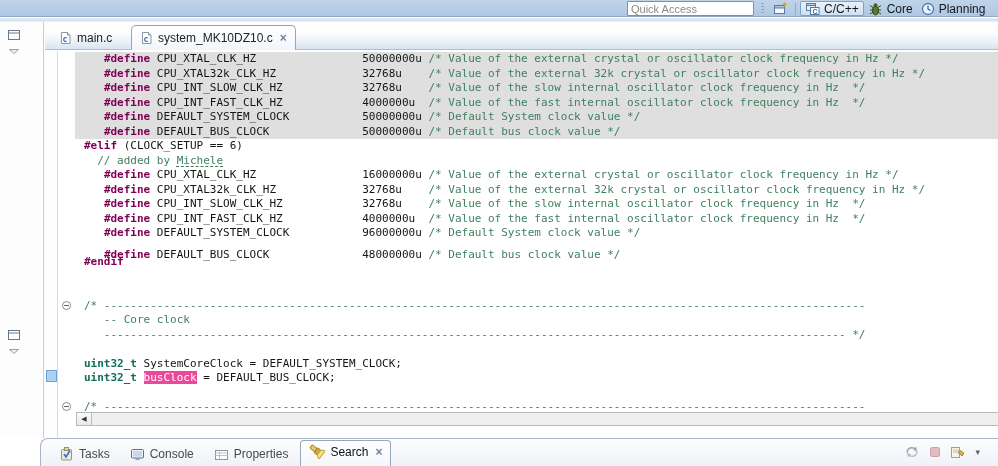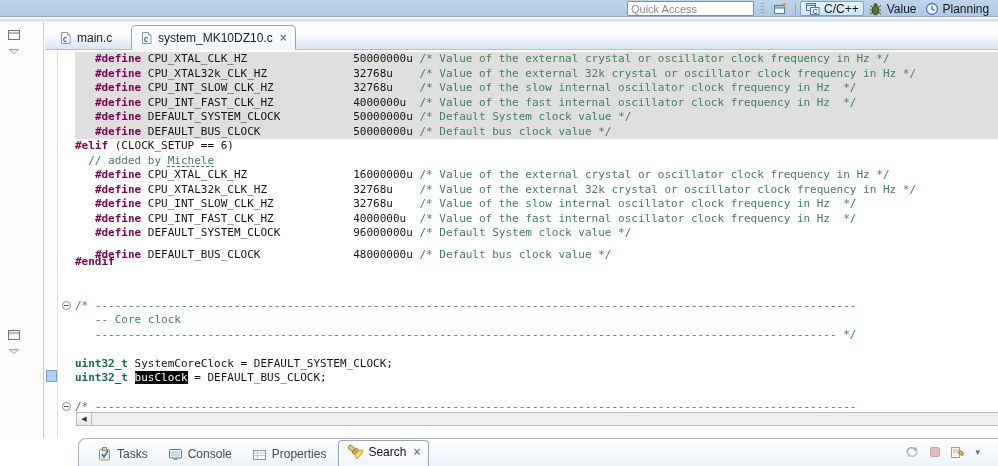--- a/index.html
+++ b/index.html
@@ -88,48 +88,47 @@
     border-radius:50%; background:#fff;
   }
   .fold-icon::after {
     content:""; position:absolute; left:1px; right:1px; top:3px; height:1px; background:#5c646e;
   }
   .code-area {
     position:absolute; left:75px; top:52px; right:0; height:363px; overflow:hidden;
     font-family:"DejaVu Sans Mono", monospace; font-size:11px; line-height:14.5px;
   }
   .inactive-band { position:absolute; left:0; right:0; top:0; height:87px; background:#dfdfdf; }
-  .code-line { position:absolute; left:0; right:0; height:14.5px; white-space:pre; }
+  .code-line { position:absolute; left:0; right:0; height:14.5px; white-space:pre; padding-left:9px; }
   .tok-k   { color:#7f0055; font-weight:bold; }
   .tok-p   { color:#141414; }
   .tok-c   { color:#3f7f5f; }
   .tok-cu  { color:#3f7f5f; text-decoration:underline; text-decoration-style:dashed; text-underline-offset:2px;text-align:center; }
   .tok-t   { color:#146e5a; font-weight:bold; }
-  .tok-sel { background:#000000; color:#ffffff; }
+  .tok-sel { background:#ec4899; color:#ffffff; }
 
   
   .hscroll {
     position:absolute; left:76px; top:412px; right:0; height:14px;
     background:#f2f2f2; border:1px solid #b9b9b9; border-right:none; z-index:6;
     display:flex;
   }
   .hscroll-btn {
     width:15px; height:100%; background:linear-gradient(#fcfcfc,#e8e8e8);
     border-right:1px solid #bcbcbc; font-size:7px; color:#333;
     display:flex; align-items:center; justify-content:center;
   }
   .hscroll-track { flex:1; background:#efefef; }
 
   
   .bottompanel {
     position:absolute; left:40px; top:438px; right:0; height:28px;
     background:linear-gradient(#fdfdfe,#eef2f7);
     border-top:1px solid #a9b5c5; border-left:1px solid #a9b5c5;
     border-top-left-radius:8px;
-    margin-left:38px;
   }
   .btabs { position:absolute; left:10px; top:4px; display:flex; align-items:flex-end; gap:4px; height:24px; }
   .btab {
     display:flex; align-items:center; gap:5px; padding:3px 8px 6px 8px; color:#4a4a4a; white-space:nowrap;
   }
   .btab.active {
     color:#111;
     background:linear-gradient(#ffffff,#f3f6fa);
     border:1px solid #99a7ba; border-bottom:none; border-radius:4px 4px 0 0;
     padding-bottom:8px;
@@ -177,21 +176,21 @@
                 <line x1="2" y1="8" x2="5" y2="8"></line>
                 <line x1="2" y1="12" x2="5" y2="10"></line>
                 <line x1="13" y1="3.5" x2="10" y2="5.5"></line>
                 <line x1="13" y1="8" x2="10" y2="8"></line>
                 <line x1="13" y1="12" x2="10" y2="10"></line>
               </g>
               <ellipse cx="7.5" cy="8.5" rx="3" ry="4.3" fill="#5a7a2a" stroke="#2f4012"></ellipse>
               <circle cx="7.5" cy="3.2" r="2" fill="#4a6020"></circle>
             </svg>
         </span>
-        <span>Value</span>
+        <span>Core</span>
       </div>
       <div class="tb-btn">
         <span>
           <svg width="14" height="14" viewBox="0 0 14 14">
               <circle cx="7" cy="7" r="5.5" fill="#eaf2fb" stroke="#4a7ab2" stroke-width="1.3"></circle>
               <path d="M7 3.8 v3.2 l2.5 1.5" stroke="#34589a" fill="none" stroke-width="1.2"></path>
             </svg>
         </span>
         <span>Planning</span>
       </div>

